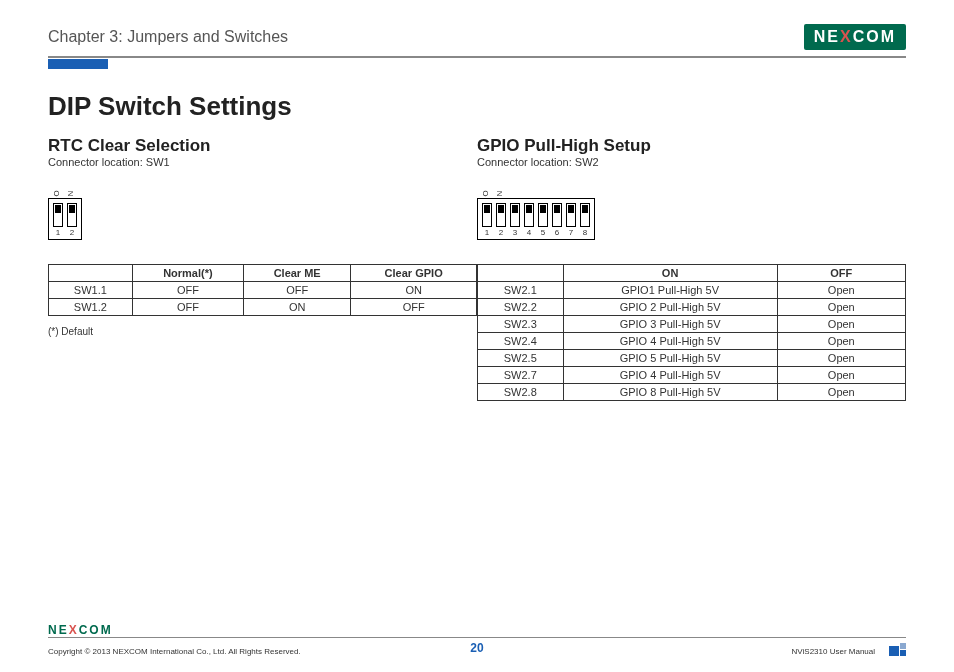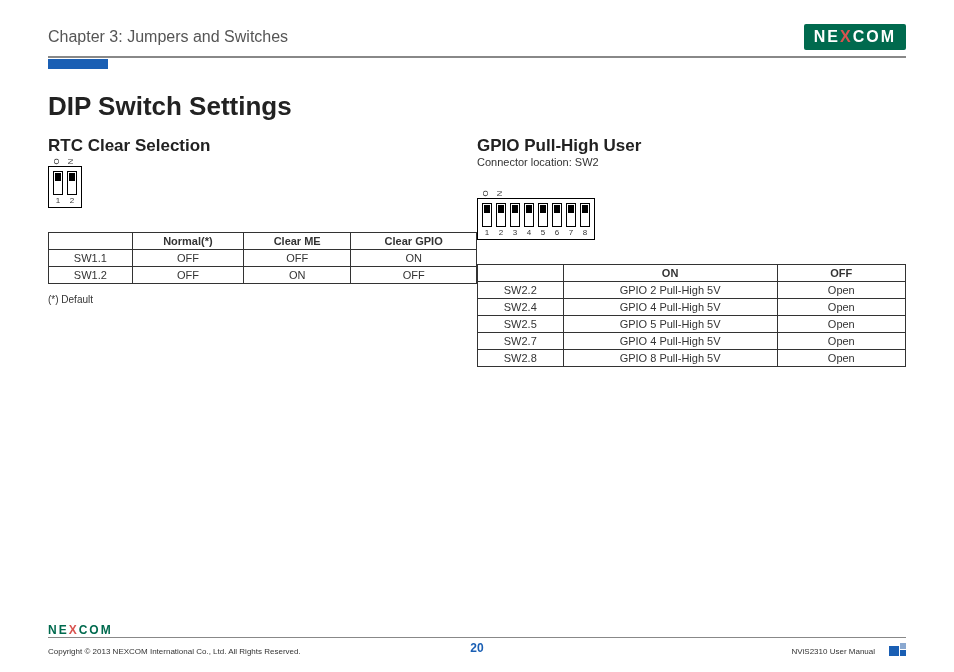--- a/index.html
+++ b/index.html
@@ -65,20 +65,21 @@
   </div>
   <div class="hr-line"></div>
   <div class="accent-bar"></div>
 
   <h1 class="main-title">DIP Switch Settings</h1>
 
   <div class="columns">
 
     <div class="col">
       <h2 class="section-title">RTC Clear Selection</h2>
+      <div class="connector">Connector location: SW1</div>
 
       <div class="dip-wrap">
         <div class="top-o-n">
           <span>O</span>
           <span>N</span>
         </div>
         <div class="dip-box">
           <div class="dip-slots">
             <div class="dip-slot">
                 <div class="dip-knob top"></div>
@@ -116,21 +117,21 @@
             <td>ON</td>
             <td>OFF</td>
           </tr>
         </tbody>
       </table>
 
       <div class="footnote">(*) Default</div>
     </div>
 
     <div class="col">
-      <h2 class="section-title">GPIO Pull-High User</h2>
+      <h2 class="section-title">GPIO Pull-High Setup</h2>
       <div class="connector">Connector location: SW2</div>
 
       <div class="dip-wrap">
         <div class="top-o-n">
           <span>O</span>
           <span>N</span>
         </div>
         <div class="dip-box">
           <div class="dip-slots">
             <div class="dip-slot">
@@ -174,22 +175,32 @@
       <table class="data">
         <thead>
           <tr>
             <th style="width:20%"></th>
             <th style="width:50%">ON</th>
             <th style="width:30%">OFF</th>
           </tr>
         </thead>
         <tbody>
           <tr>
+              <td>SW2.1</td>
+              <td>GPIO1 Pull-High 5V</td>
+              <td>Open</td>
+            </tr>
+          <tr>
               <td>SW2.2</td>
               <td>GPIO 2 Pull-High 5V</td>
+              <td>Open</td>
+            </tr>
+          <tr>
+              <td>SW2.3</td>
+              <td>GPIO 3 Pull-High 5V</td>
               <td>Open</td>
             </tr>
           <tr>
               <td>SW2.4</td>
               <td>GPIO 4 Pull-High 5V</td>
               <td>Open</td>
             </tr>
           <tr>
               <td>SW2.5</td>
               <td>GPIO 5 Pull-High 5V</td>

